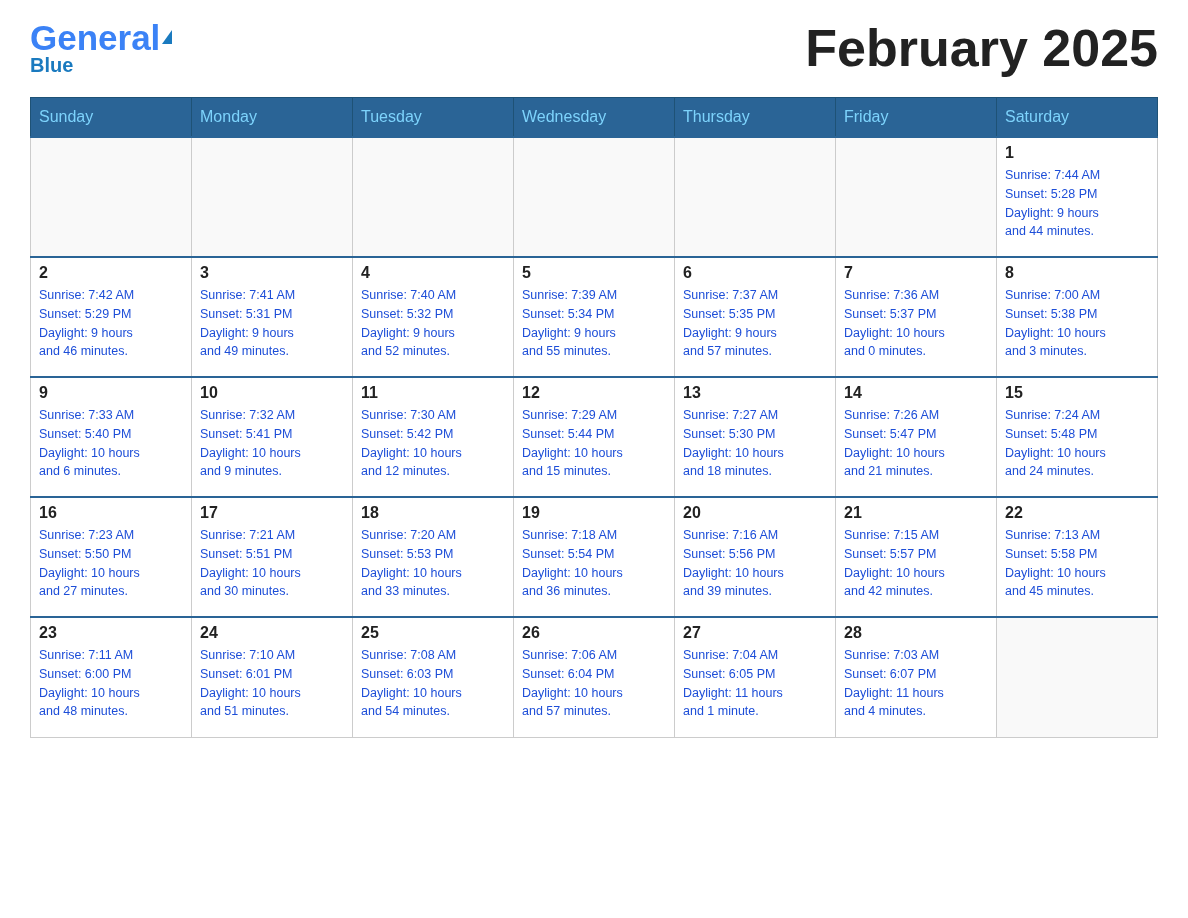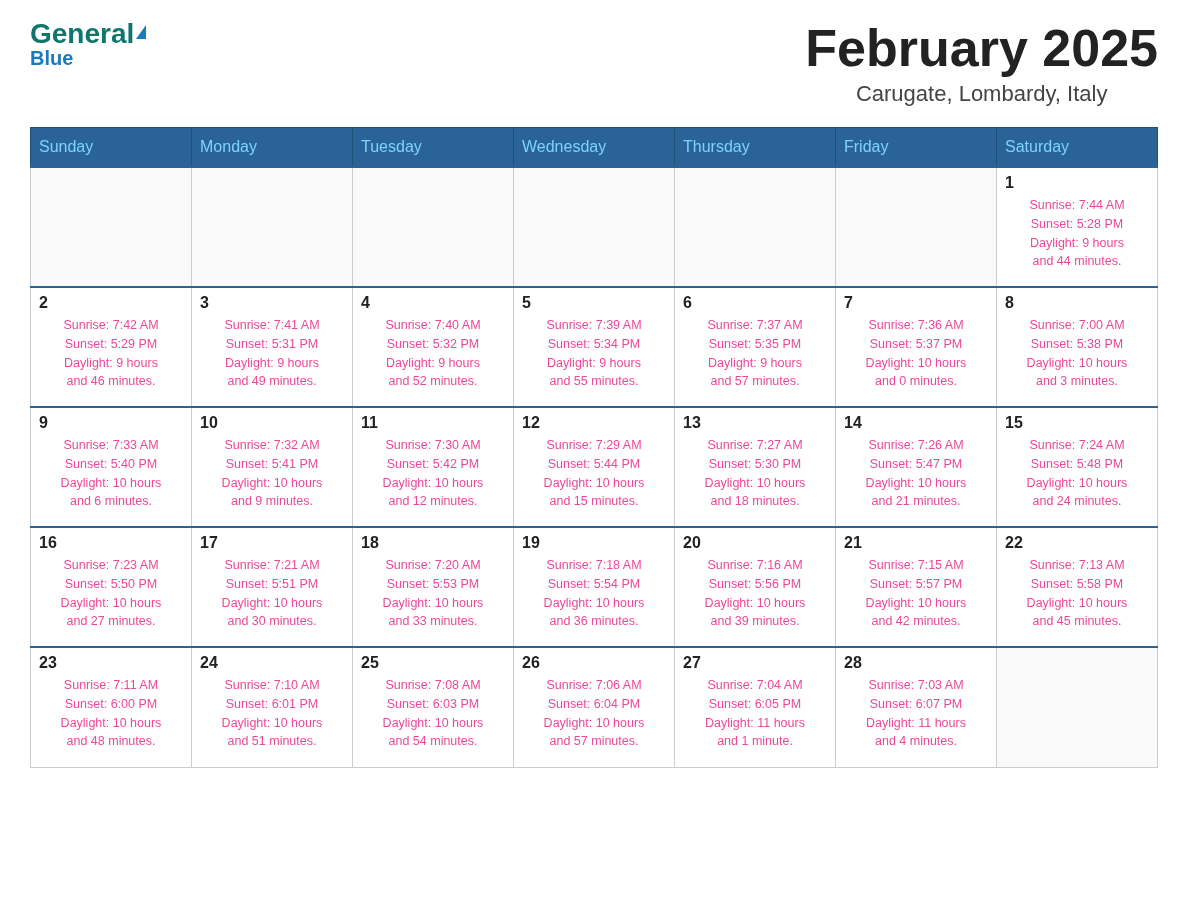--- a/index.html
+++ b/index.html
@@ -15,23 +15,23 @@
       justify-content: space-between;
       align-items: flex-start;
       margin-bottom: 20px;
     }
     .logo {
       display: flex;
       flex-direction: column;
       align-items: flex-start;
     }
     .logo-general {
-      font-size: 28px;
+      font-size: 35px;
       font-weight: bold;
-      color: #0f766e;
+      color: #3b82f6;
       line-height: 1;
     }
     .logo-blue {
       font-size: 20px;
       font-weight: bold;
       color: #1a7abf;
       line-height: 1;
     }
     .logo-triangle {
       display: inline-block;
@@ -87,43 +87,41 @@
     }
     .day-number {
       font-size: 16px;
       font-weight: bold;
       color: #222;
       display: block;
       margin-bottom: 4px;
     }
     .day-info {
       font-size: 12.5px;
-      color: #ec4899;
+      color: #1d4ed8;
       line-height: 1.5;
-      text-align: center;
     }
     .week-row td {
       border-top: 2px solid #2a6496;
     }
   </style>
 </head>
 <body>
 
 <div class="header">
   <div class="logo">
     <div>
       <span class="logo-general">General<span class="logo-triangle"></span></span>
     </div>
     <div>
       <span class="logo-blue">Blue</span>
     </div>
   </div>
   <div class="title-area">
     <div class="month-title">February 2025</div>
-    <div class="location-title">Carugate, Lombardy, Italy</div>
   </div>
 </div>
 
 <table class="calendar">
   <thead>
     <tr>
       <th>Sunday</th>
       <th>Monday</th>
       <th>Tuesday</th>
       <th>Wednesday</th>

